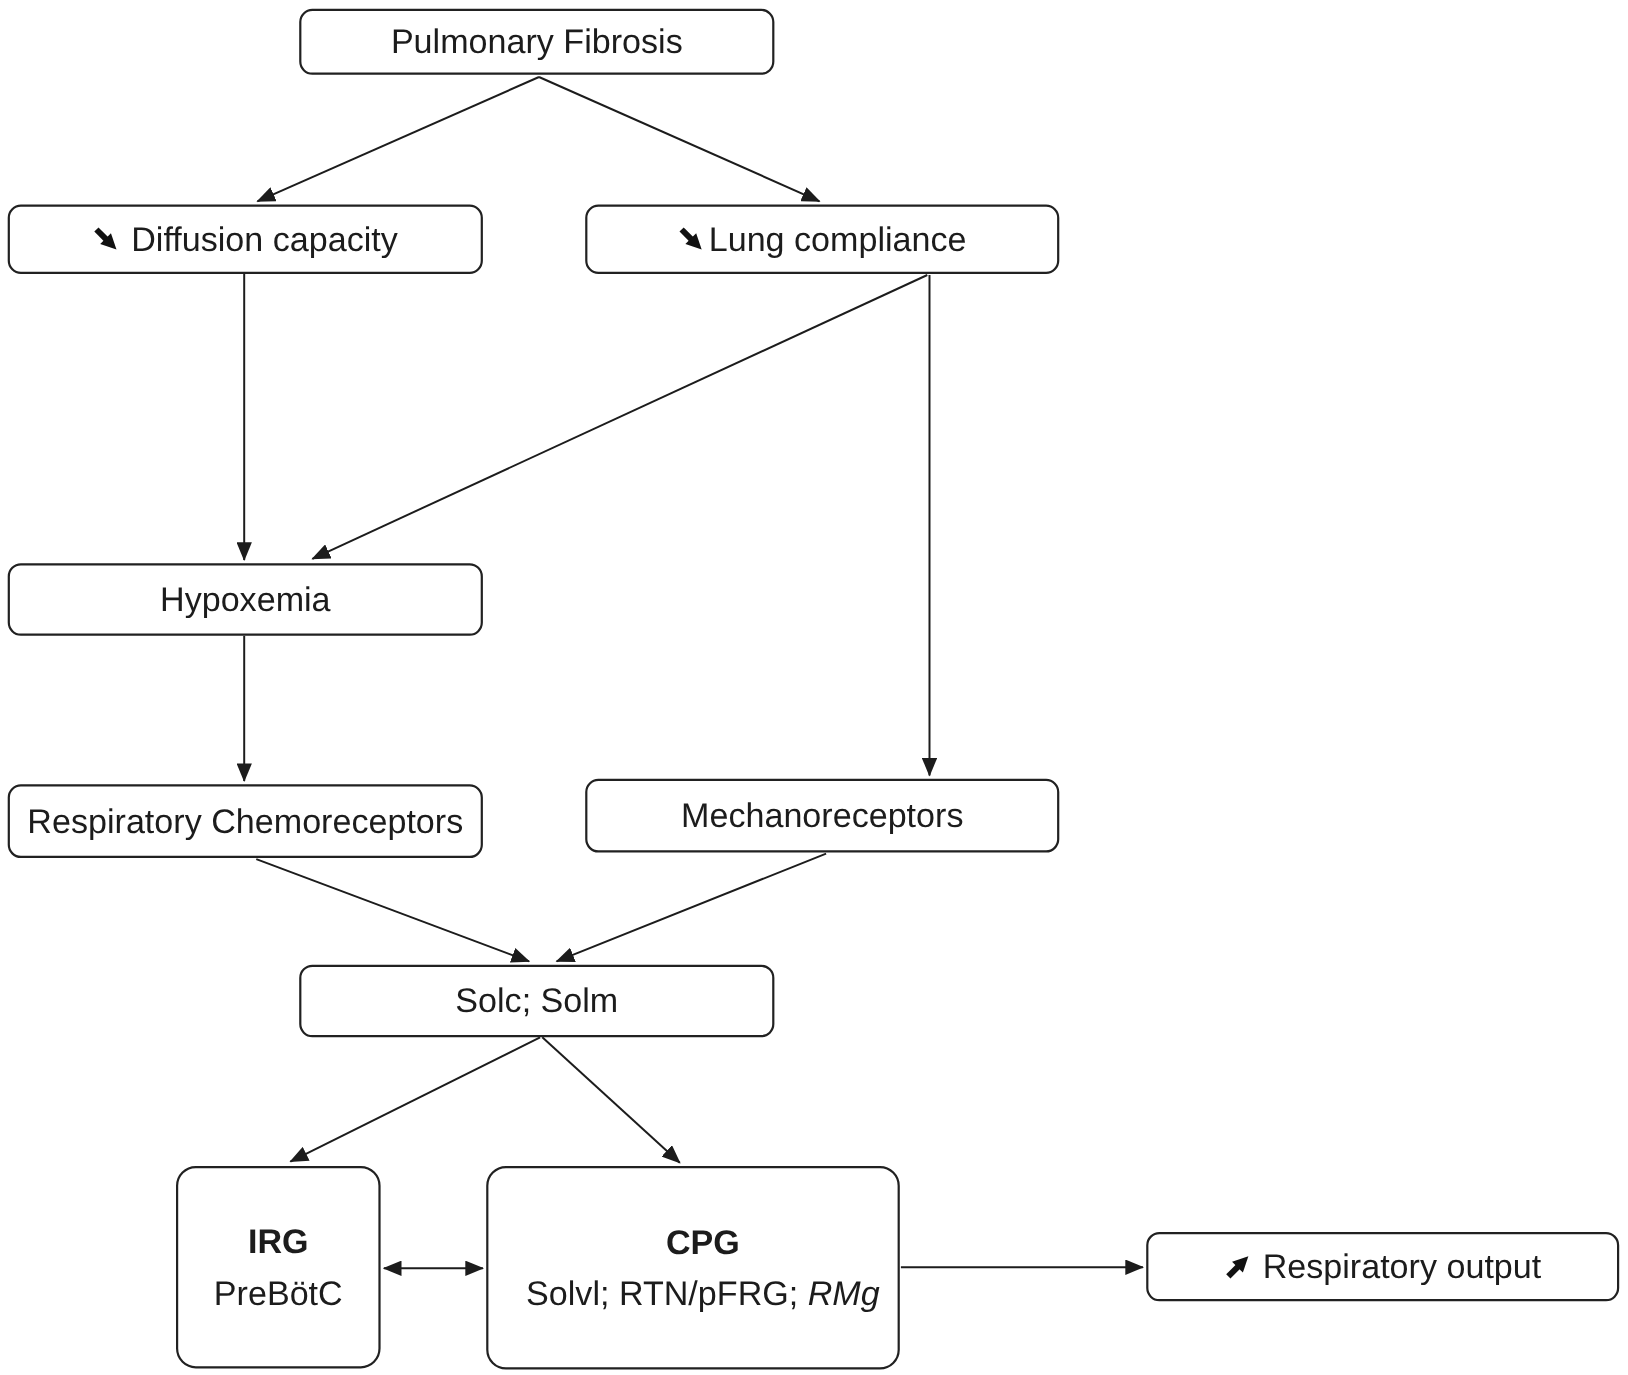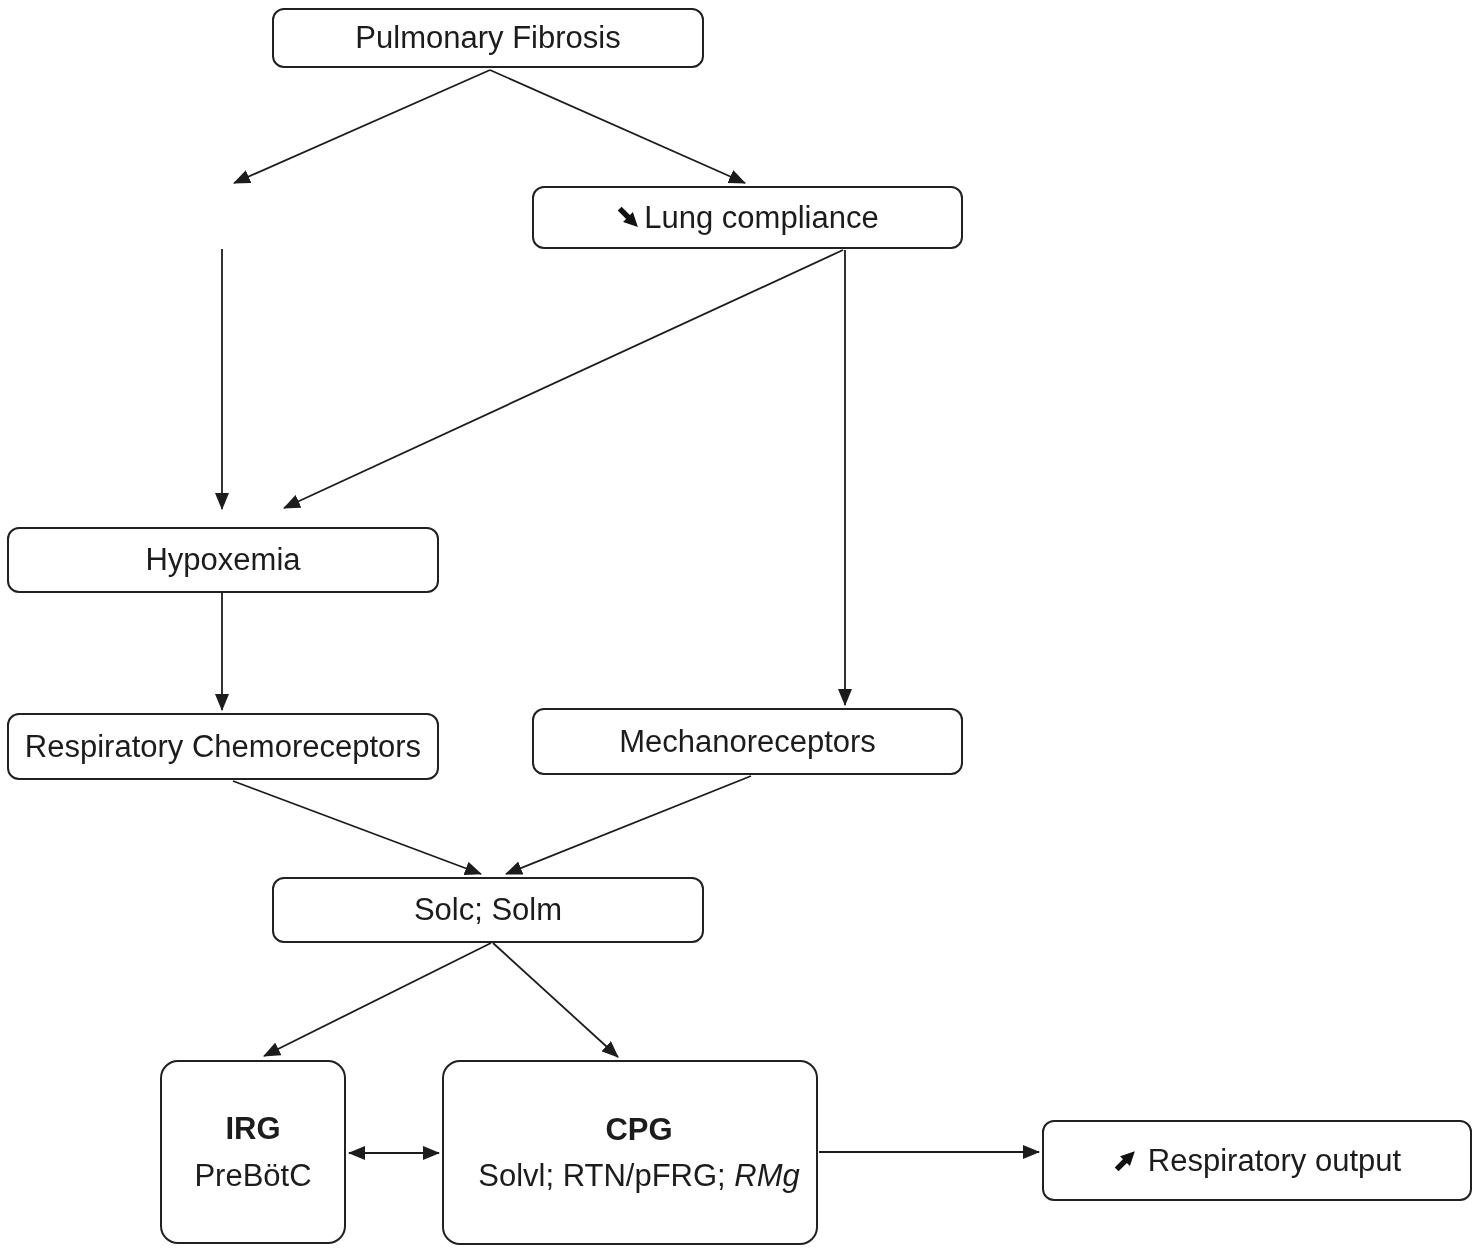--- a/index.html
+++ b/index.html
@@ -47,27 +47,27 @@
   .italic { font-style: italic; }
 
   .icon { display: inline-flex; align-items: center; }
   .icon svg { display: block; }
   .gap-tight { gap: 3px; }
 
   
   #n-pf   { left: 272px;  top: 8px;    width: 432px; height: 60px; }
   #n-dc   { left: 7px;    top: 186px;  width: 432px; height: 63px; }
   #n-lc   { left: 532px;  top: 186px;  width: 431px; height: 63px; }
-  #n-hyp  { left: 7px;    top: 527px;  width: 432px; height: 66px; }
+  #n-hyp  { left: 7px;    top: 512px;  width: 432px; height: 66px; }
   #n-pc   { left: 7px;    top: 713px;  width: 432px; height: 67px; }
   #n-mr   { left: 532px;  top: 708px;  width: 431px; height: 67px; }
   #n-sol  { left: 272px;  top: 877px;  width: 432px; height: 66px; }
   #n-irg  { left: 160px;  top: 1060px; width: 186px; height: 184px; }
   #n-cpg  { left: 442px;  top: 1060px; width: 376px; height: 185px; padding-left: 18px; }
-  #n-out  { left: 1042px; top: 1120px; width: 430px; height: 81px; }
+  #n-out  { left: 1042px; top: 1120px; width: 430px; height: 63px; }
 </style>
 </head>
 <body>
 
 <div class="canvas">
 
   <svg class="edges" xmlns="http://www.w3.org/2000/svg" viewBox="0 0 1480 1250">
     <defs>
       <marker id="ah" markerUnits="userSpaceOnUse" markerWidth="18" markerHeight="14" refX="16" refY="7" orient="auto-start-reverse">
         <path d="M0,0 L17,7 L0,14 Z" fill="#1c1c1c"></path>
@@ -86,20 +86,29 @@
       <line x1="493" y1="943" x2="618" y2="1057" marker-end="url(#ah)"></line>
       <line x1="349" y1="1153" x2="439" y2="1153" marker-start="url(#ah)" marker-end="url(#ah)"></line>
       <line x1="819" y1="1152" x2="1039" y2="1152" marker-end="url(#ah)"></line>
     </g>
   </svg>
 
   <div class="node" id="n-pf">
     <span class="lbl">Pulmonary Fibrosis</span>
   </div>
 
+  <div class="node" id="n-dc">
+    <span class="icon">
+      <svg width="25" height="25" viewBox="0 0 24 24">
+        <path d="M3.5,3.5 L12.5,12.5" stroke="#111111" stroke-width="5.2"></path>
+        <path d="M21,21 L6.8,16.2 L16.2,6.8 Z" fill="#111111"></path>
+      </svg>
+    </span>
+    <span class="lbl">Diffusion capacity</span>
+  </div>
 
   <div class="node gap-tight" id="n-lc">
     <span class="icon">
       <svg width="25" height="25" viewBox="0 0 24 24">
         <path d="M3.5,3.5 L12.5,12.5" stroke="#111111" stroke-width="5.2"></path>
         <path d="M21,21 L6.8,16.2 L16.2,6.8 Z" fill="#111111"></path>
       </svg>
     </span>
     <span class="lbl">Lung compliance</span>
   </div>

